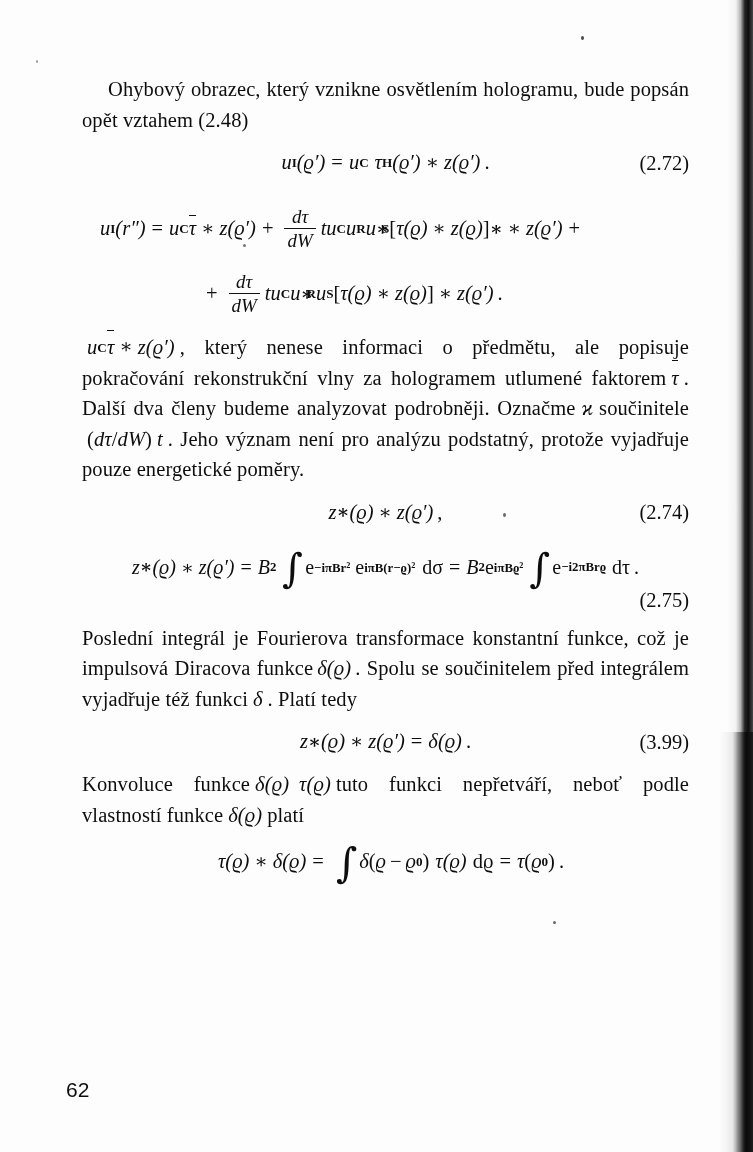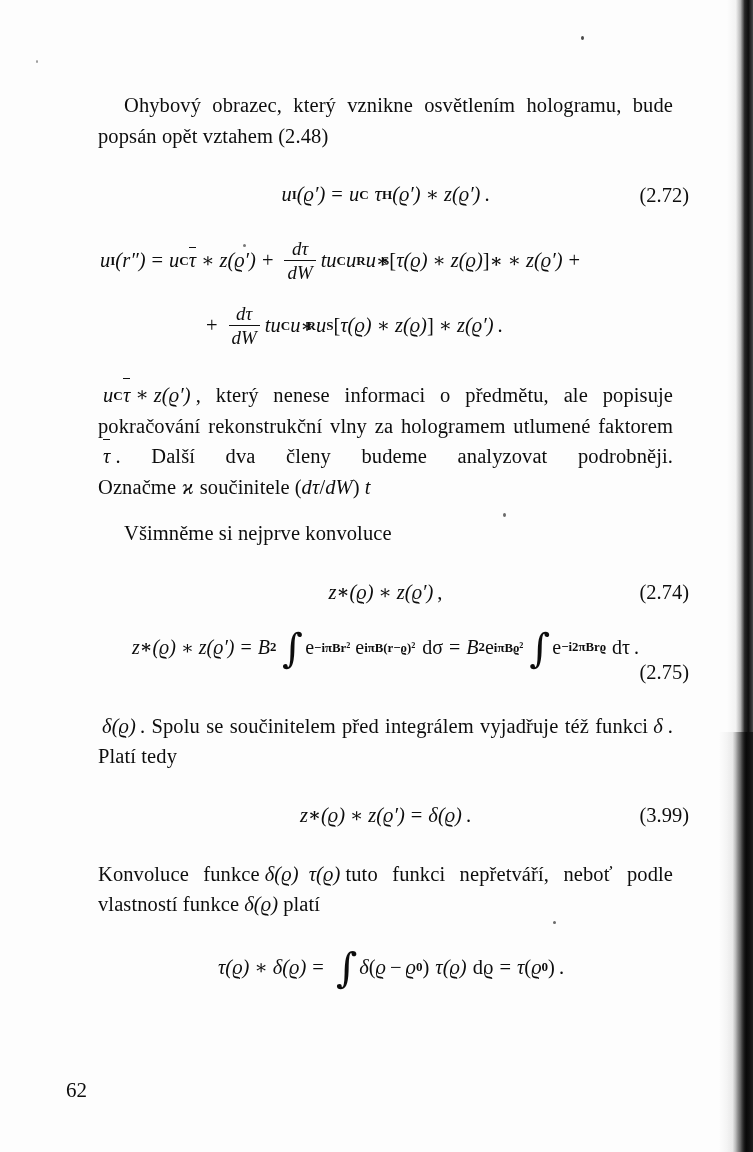--- a/index.html
+++ b/index.html
@@ -46,21 +46,21 @@
         rgba(25,25,25,0.9) 100%);
     pointer-events: none;
   }
   #content {
     position: absolute;
     left: 82px;
     top: 74px;
     width: 607px;
   }
   p.body {
-    margin: 16px;
+    margin: 0;
     font-size: 20.5px;
     line-height: 30.5px;
     text-align: justify;
     text-justify: inter-word;
     letter-spacing: 0.1px;
   }
   p.body.indent { text-indent: 26px; }
   .gap-sm { height: 11px; }
   .gap-md { height: 16px; }
   .gap-lg { height: 20px; }
@@ -81,21 +81,21 @@
     top: 50%;
     transform: translateY(-50%);
     font-size: 20.5px;
     white-space: nowrap;
   }
   .eq-num.below {
     position: static;
     transform: none;
     display: block;
     text-align: right;
-    margin-top: 2px;
+    margin-top: 10px;
   }
   .eq {
     font-family: "Liberation Serif", "DejaVu Serif", serif;
     white-space: nowrap;
     display: inline-flex;
     align-items: center;
   }
   .mi { font-style: italic; }
   .mu { font-style: normal; }
   .op { margin: 0 6px; }
@@ -140,21 +140,21 @@
     left: 4%;
     right: 4%;
     top: -0.12em;
     border-top: 1.5px solid #111;
   }
   #page-number {
     position: absolute;
     left: 66px;
     top: 1078px;
     font-size: 21px;
-    font-family: Liberation Serif, serif;
+    font-family: Liberation Sans, sans-serif;
   }
   .speck { position: absolute; background: #9a9a9a; border-radius: 50%; }
 </style>
 </head>
 <body>
 
 <div id="page">
 
   <div id="scan-edge"></div>
   <div id="scan-edge-bottom"></div>
@@ -281,24 +281,23 @@
           <span class="mi">z</span>
           <span class="mi">(ϱ′)</span>
         </span><span>, který nenese informaci o předmětu, ale popisuje pokračování rekonstrukční vlny za hologramem utlumené faktorem</span><span class="mi ovl" style="margin:0 5px;">τ</span><span>. Další dva členy budeme analyzovat podrobněji. Označme</span><span class="mi" style="margin:0 6px;">ϰ</span><span>součinitele</span><span class="eq" style="margin:0 5px;">
           <span>(</span>
           <span class="mi">dτ</span>
           <span>/</span>
           <span class="mi">dW</span>
           <span>)</span>
           <span style="width:5px;"></span>
           <span class="mi">t</span>
-        </span>
+        </span><span>. Jeho význam není pro analýzu podstatný, protože vyjadřuje pouze energetické poměry.</span>
     </p>
 
-    <p class="body indent">Všimněme si nejprve konvoluce</p>
 
     <div class="gap-md"></div>
 
     <div class="eq-row">
       <span class="eq">
         <span class="mi">z</span>
           <sup class="star">∗</sup>
           <span class="mi">(ϱ)</span>
         <span class="conv">∗</span>
         <span class="mi">z</span>
@@ -348,21 +347,21 @@
           <span style="width:4px;"></span>
             <span>.</span>
         </span>
       </div>
       <span class="eq-num below">(2.75)</span>
     </div>
 
     <div class="gap-sm"></div>
 
     <p class="body">
-      <span class="eq" style="margin:0 4px;">
+      <span>Poslední integrál je Fourierova transformace konstantní funkce, což je impulsová Diracova funkce</span><span class="eq" style="margin:0 4px;">
           <span class="mi">δ</span>
           <span class="mi">(ϱ)</span>
         </span><span>. Spolu se součinitelem před integrálem vyjadřuje též funkci</span><span class="mi" style="margin:0 5px;">δ</span><span>. Platí tedy</span>
     </p>
 
     <div class="gap-md"></div>
 
     <div class="eq-row">
       <span class="eq">
         <span class="mi">z</span>

